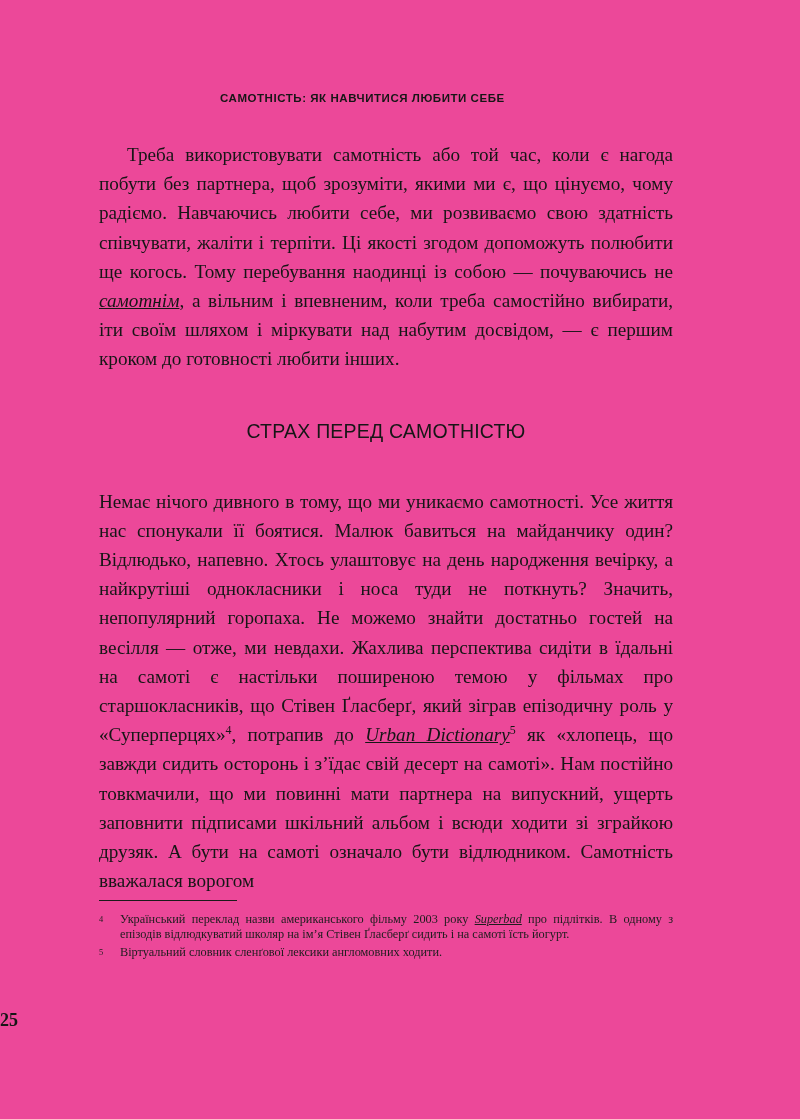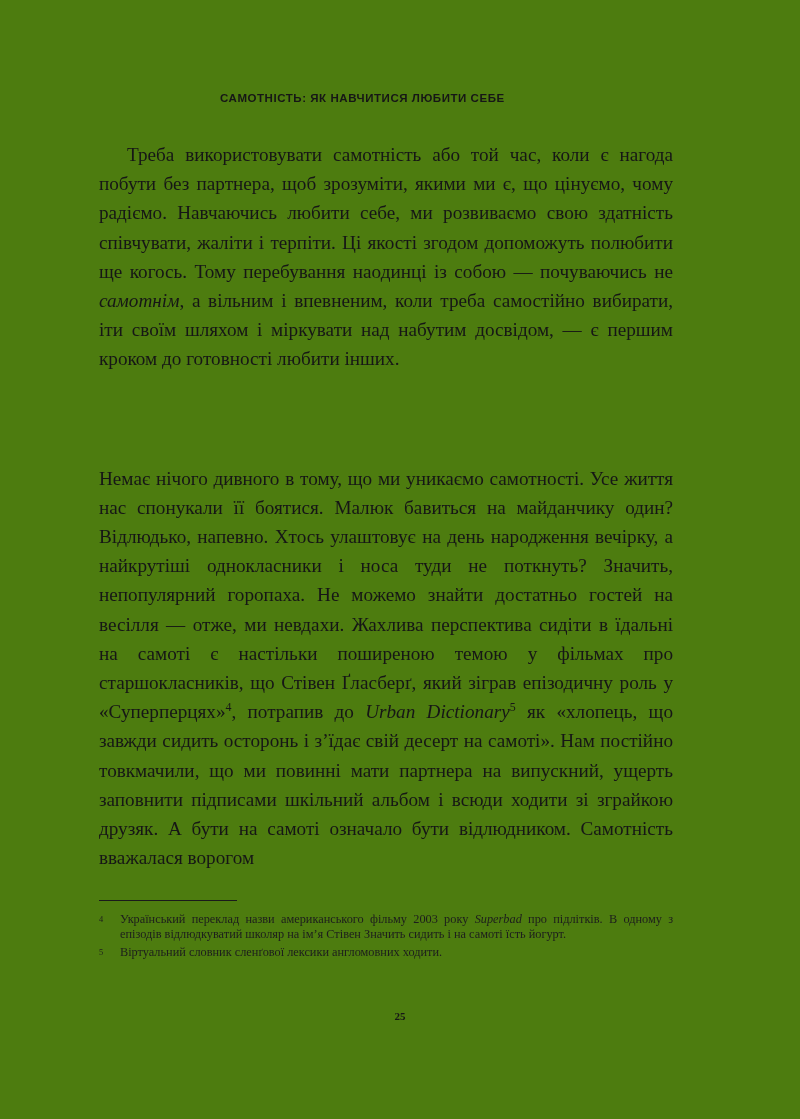--- a/index.html
+++ b/index.html
@@ -14,21 +14,21 @@
     position: relative;
     overflow: hidden;
     font-family: "Liberation Serif", "DejaVu Serif", serif;
     color: #1a1a1a;
     -webkit-font-smoothing: antialiased;
   }
 
   .page {
     position: absolute;
     inset: 0;
-    background: #4d7c0f;
+    background: #ec4899;
   }
 
   
   .running-head {
     position: absolute;
     left: 220px;
     top: 92px;
     font-family: "Liberation Sans", "DejaVu Sans", sans-serif;
     font-size: 11.5px;
     font-weight: bold;
@@ -53,20 +53,21 @@
     text-justify: inter-word;
     color: #161616;
     hyphens: manual;
   }
   p.body.indent {
     text-indent: 28px;
   }
 
   .ital {
     font-style: italic;
+    text-decoration: underline;
   }
 
   sup.fn {
     font-size: 0.62em;
     line-height: 0;
     vertical-align: super;
   }
 
   
   h2.section-title {
@@ -118,52 +119,53 @@
     text-align: justify;
     text-justify: inter-word;
   }
 
   
   .folio {
     position: absolute;
     left: 0;
     right: 0;
     top: 1010px;
-    text-align: center;
-    font-size: 11px;
+    text-align: left;
+    font-size: 18px;
     font-weight: bold;
     color: #161616;
   }
 </style>
 </head>
 <body>
 
 <div class="page">
 
   <div class="running-head">САМОТНІСТЬ: ЯК НАВЧИТИСЯ ЛЮБИТИ СЕБЕ</div>
 
   <div class="col">
 
     <p class="body indent"><span>Треба використовувати самотність або той час, коли є нагода побути без партнера, щоб зрозуміти, якими ми є, що цінуємо, чому радіємо. Навчаючись любити себе, ми розвиваємо свою здатність співчувати, жаліти і терпіти. Ці якості згодом допоможуть полюбити ще когось. Тому перебування наодинці із собою — почуваючись не </span><em class="ital">самотнім</em><span>, а вільним і впевненим, коли треба самостійно вибирати, іти своїм шляхом і міркувати над набутим досвідом, — є першим кроком до готовності любити інших.</span></p>
 
     <div class="gap-before-heading"></div>
 
+    <h2 class="section-title">СТРАХ ПЕРЕД САМОТНІСТЮ</h2>
 
     <div class="gap-after-heading"></div>
 
     <p class="body"><span>Немає нічого дивного в тому, що ми уникаємо самотності. Усе життя нас спонукали її боятися. Малюк бавиться на майданчику один? Відлюдько, напевно. Хтось улаштовує на день народження вечірку, а найкрутіші однокласники і носа туди не поткнуть? Значить, непопулярний горопаха. Не можемо знайти достатньо гостей на весілля — отже, ми невдахи. Жахлива перспектива сидіти в їдальні на самоті є настільки поширеною темою у фільмах про старшокласників, що Стівен Ґласберґ, який зіграв епізодичну роль у «Суперперцях»</span><sup class="fn">4</sup><span>, потрапив до </span><em class="ital">Urban Dictionary</em><sup class="fn">5</sup><span> як «хлопець, що завжди сидить осторонь і з’їдає свій десерт на самоті». Нам постійно товкмачили, що ми повинні мати партнера на випускний, ущерть заповнити підписами шкільний альбом і всюди ходити зі зграйкою друзяк. А бути на самоті означало бути відлюдником. Самотність вважалася ворогом</span></p>
 
   </div>
 
   <div class="footnotes">
     <hr class="fn-rule">
 
     <div class="fn-item">
       <span class="fn-num">4</span>
-      <span class="fn-text"><span>Український переклад назви американського фільму 2003 року </span><em class="ital">Superbad</em><span> про підлітків. В одному з епізодів відлюдкуватий школяр на ім’я Стівен Значить сидить і на самоті їсть йогурт.</span></span>
+      <span class="fn-text"><span>Український переклад назви американського фільму 2003 року </span><em class="ital">Superbad</em><span> про підлітків. В одному з епізодів відлюдкуватий школяр на ім’я Стівен Ґласберґ сидить і на самоті їсть йогурт.</span></span>
     </div>
 
     <div class="fn-item">
       <span class="fn-num">5</span>
       <span class="fn-text"><span>Віртуальний словник сленґової лексики англомовних ходити.</span></span>
     </div>
   </div>
 
   <div class="folio">25</div>
 

